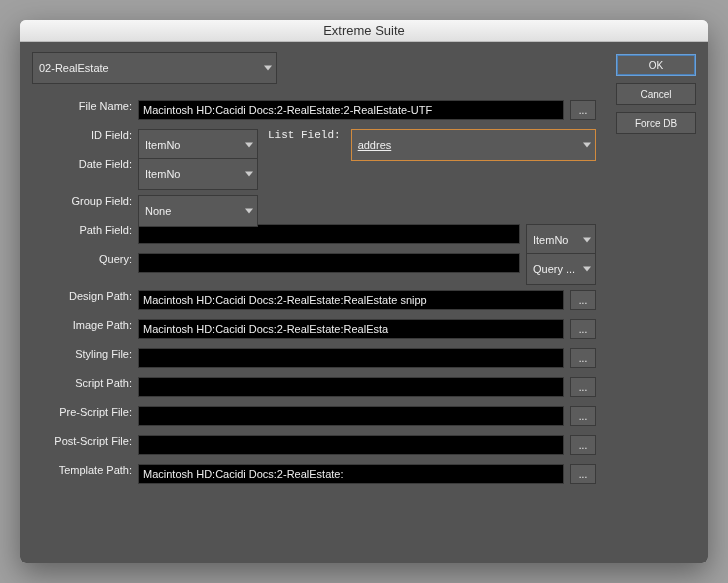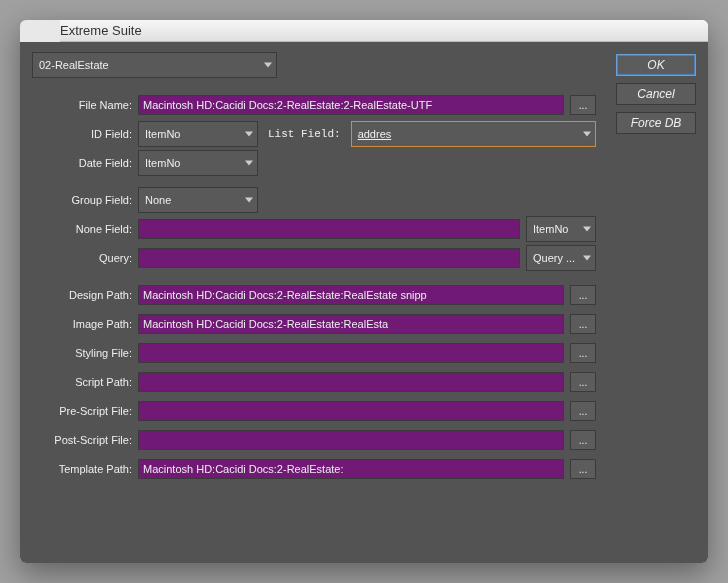--- a/index.html
+++ b/index.html
@@ -1,42 +1,42 @@
 <!DOCTYPE html>
 <html><head>
 <meta charset="utf-8">
 <style>
 * { margin: 0; padding: 0; box-sizing: border-box; font-family: -apple-system, "Helvetica Neue", Arial, sans-serif; }
 body { background: #a0a0a0; display: flex; justify-content: center; align-items: center; height: 583px; width: 728px; }
 .window { width: 688px; height: 543px; background: #e8e8e8; border-radius: 6px; box-shadow: 0 10px 30px rgba(0,0,0,0.4); overflow: hidden; display: flex; flex-direction: column; }
-.titlebar { height: 22px; background: linear-gradient(#f6f6f6, #e0e0e0); border-bottom: 1px solid #bbb; display: flex; align-items: center; font-size: 13px; color: #333; position: relative; margin-left: 40px; }
+.titlebar { height: 22px; background: linear-gradient(#f6f6f6, #e0e0e0); border-bottom: 1px solid #bbb; display: flex; align-items: center; justify-content: center; font-size: 13px; color: #333; position: relative; }
 .content { flex: 1; background: #535353; display: flex; padding: 10px 12px 12px 12px; gap: 10px; }
 .main-panel { flex: 1; display: flex; flex-direction: column; }
 .side-panel { width: 80px; display: flex; flex-direction: column; gap: 7px; padding-top: 2px; }
 
 .toprow { display: flex; gap: 10px; margin-bottom: 10px; }
-.dd { background: #595959; border: 1px solid #3a3a3a; height: 26px; display: flex; align-items: center; padding: 0 6px; color: #eee; font-size: 11px; position: relative; }
+.dd { background: #595959; border: 1px solid #3a3a3a; height: 32px; display: flex; align-items: center; padding: 0 6px; color: #eee; font-size: 11px; position: relative; }
 .dd .arrow { position: absolute; right: 4px; top: 50%; transform: translateY(-50%); width: 0; height: 0; border-left: 4px solid transparent; border-right: 4px solid transparent; border-top: 5px solid #ccc; }
 .dd-wide { width: 245px; }
 .dd-med { width: 105px; }
 .dd-sm { width: 70px; }
 
 .formarea { background: #535353; flex: 1; padding: 6px 10px 6px 0; }
-.row { display: flex; align-items: center; height: 22px; margin-bottom: 7px; gap: 6px; }
+.row { display: flex; align-items: flex-start; height: 22px; margin-bottom: 7px; gap: 6px; }
 .row.spacer { height: 8px; margin-bottom: 0; }
 .lbl { width: 100px; text-align: right; color: #eee; font-size: 11px; }
-.inp { background: #701a75; border: 1px solid #3a3a3a; height: 20px; color: #eee; font-size: 11px; padding: 0 4px; overflow: hidden; white-space: nowrap; display: flex; align-items: center; }
+.inp { background: #000000; border: 1px solid #3a3a3a; height: 20px; color: #eee; font-size: 11px; padding: 0 4px; overflow: hidden; white-space: nowrap; display: flex; align-items: center; }
 .inp-flex { flex: 1; }
 .inp-sm { width: 120px; }
 .browse { width: 26px; height: 20px; background: #5c5c5c; border: 1px solid #3a3a3a; color: #eee; font-size: 10px; display: flex; align-items: center; justify-content: center; cursor: pointer; }
 .listlbl { color: #eee; font-size: 11px; padding: 0 4px; font-family: Liberation Mono, monospace; }
 
 .highlight { border: 1px solid #d28b3e !important; text-decoration: underline; }
 
-.side-btn { height: 22px; background: #5c5c5c; border: 1px solid #3a3a3a; color: #eee; font-size: 12px; display: flex; align-items: center; justify-content: center; cursor: pointer; font-style: italic; }
+.side-btn { height: 22px; background: #5c5c5c; border: 1px solid #3a3a3a; color: #eee; font-size: 10px; display: flex; align-items: center; justify-content: center; cursor: pointer; }
 .side-btn.focus { border: 1px solid #6aa0d8; box-shadow: 0 0 0 1px #4a80b8 inset; }
 </style>
 </head>
 <body>
 
 <div class="window">
   <div class="titlebar">
     <span>Extreme Suite</span>
   </div>
   <div class="content">
@@ -85,21 +85,21 @@
 
         <div class="row">
           <div class="lbl">Group Field:</div>
           <div class="dd inp-sm">
             <span>None</span>
             <span class="arrow"></span>
           </div>
         </div>
 
         <div class="row">
-          <div class="lbl">None Field:</div>
+          <div class="lbl">Path Field:</div>
           <div class="inp inp-flex">
               <span></span>
             </div>
           <div class="dd dd-sm">
             <span>ItemNo</span>
             <span class="arrow"></span>
           </div>
         </div>
 
         <div class="row">

